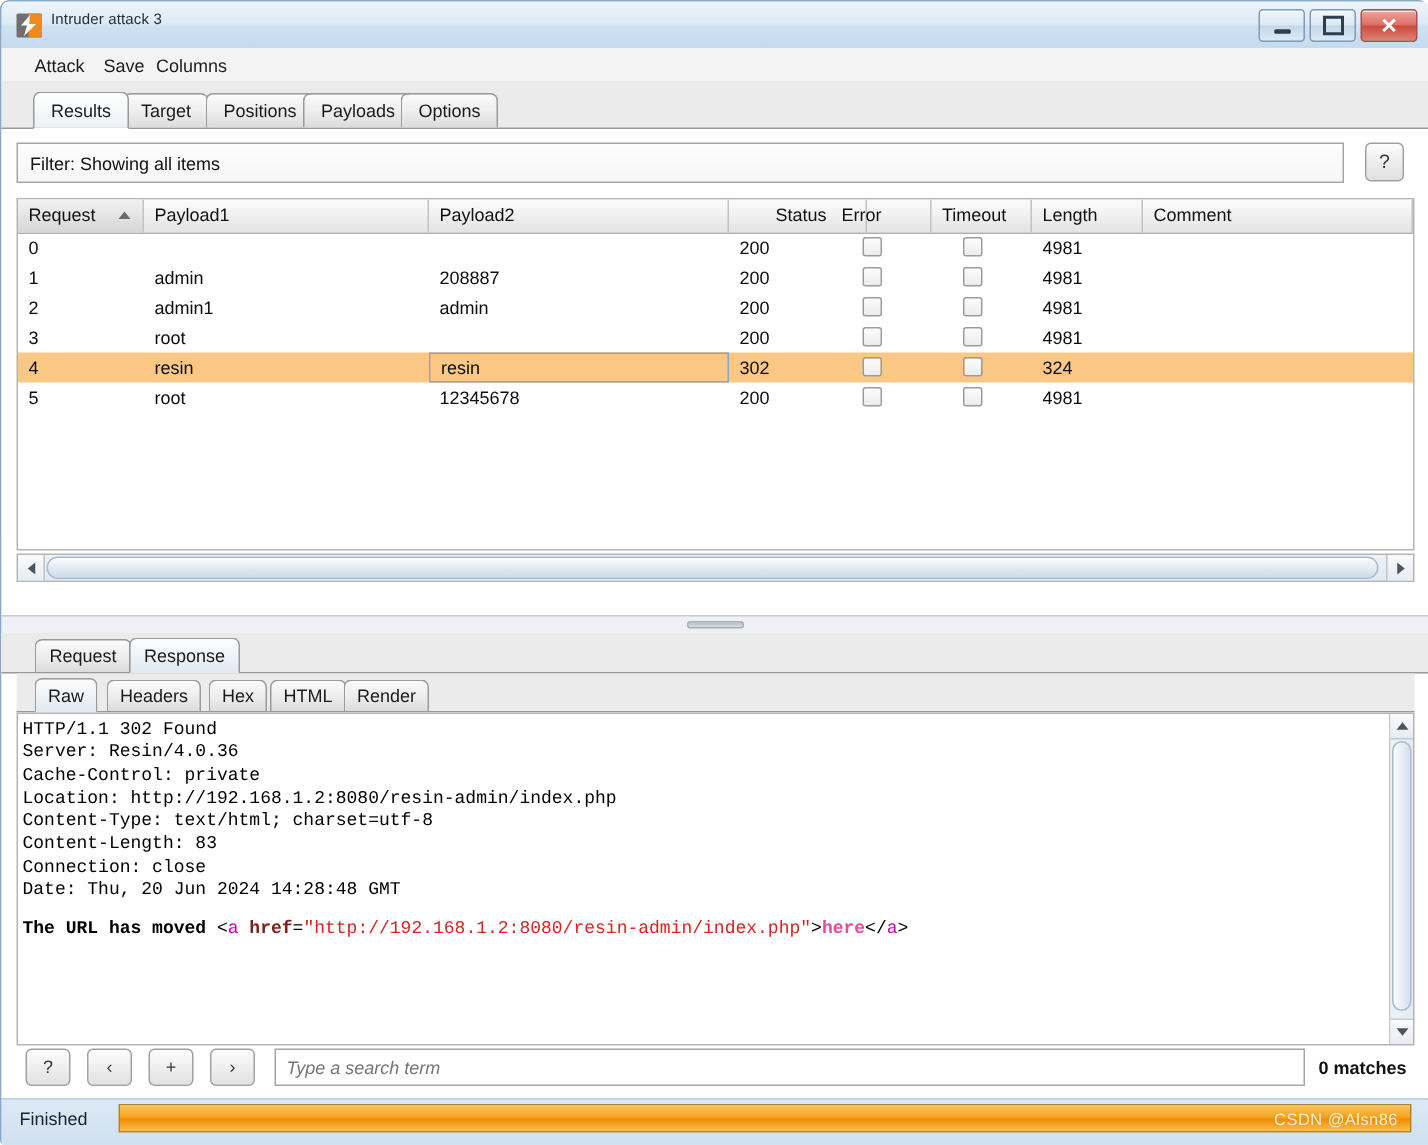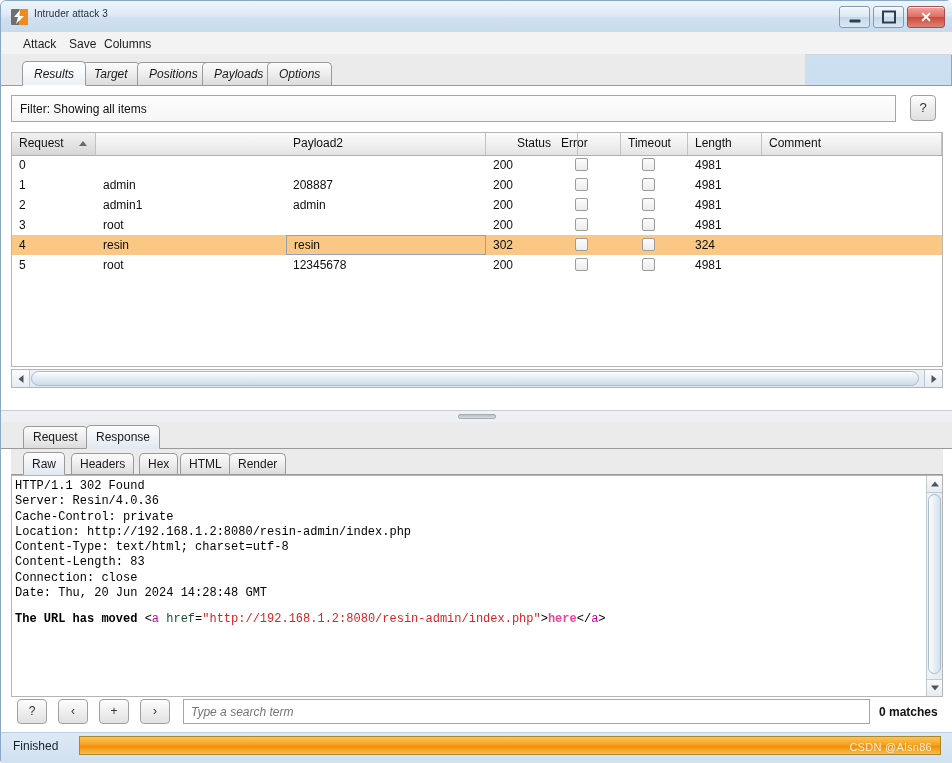--- a/index.html
+++ b/index.html
@@ -95,23 +95,22 @@
   }
   .menu-item {
     position: absolute; top: 4px;
     font-size: 12px; color: #1c1c1c;
     padding: 1px 4px; cursor: default;
   }
 
   
   #main-tabs {
     position: absolute; left: 0; top: 53px;
-    width: 804px; height: 32px;
+    width: 952px; height: 32px;
     background: #ebebeb;
-    font-style: italic;
   }
   #main-tabs .tabline {
     position: absolute; left: 0; bottom: 0;
     width: 952px; height: 1px; background: #9a9a9a;
   }
   .mtab {
     position: absolute; bottom: 1px;
     height: 23px; line-height: 22px;
     padding: 0 11px;
     font-size: 12px; color: #1a1a1a;
@@ -354,21 +353,21 @@
   }
   #resp-body-line {
     position: absolute; left: 3px; top: 136px;
     font-family: "Liberation Mono","DejaVu Sans Mono",monospace;
     font-size: 12px; line-height: 15.3px;
     white-space: pre;
   }
   .htm-txt  { color: #000; font-weight: bold; }
   .htm-pnct { color: #000; }
   .htm-tag  { color: #cc00aa; }
-  .htm-attr { color: #14532d; font-weight: normal; }
+  .htm-attr { color: #7f1d1d; font-weight: bold; }
   .htm-val  { color: #dd2222; }
   .htm-lnk  { color: #ec4899; font-weight: bold; }
 
   
   #vscroll {
     position: absolute; right: 0; top: 0;
     width: 16px; height: 220px;
     background: linear-gradient(90deg,#eef2f6 0%,#e5ebf1 100%);
     border-left: 1px solid #c2cad2;
     box-sizing: border-box;
@@ -512,20 +511,21 @@
       <div id="filter-help">?</div>
     </div>
 
     <div id="table-wrap">
 
       <div id="thead">
         <div class="th sorted" style="left:0px;width:84px">
           <span>Request</span>
           <span class="sort-arrow"></span>
         </div>
+        <div class="th" style="left:84px;width:190px">Payload1</div>
         <div class="th" style="left:274px;width:200px">Payload2</div>
         <div class="th" style="left:498px;width:68px">Status</div>
         <div class="th" style="left:542px;width:67px">Error</div>
         <div class="th" style="left:609px;width:67px">Timeout</div>
         <div class="th" style="left:676px;width:74px">Length</div>
         <div class="th" style="left:750px;width:180px">Comment</div>
       </div>
 
       <div class="tr" style="top:22px">
         <div class="td" style="left:0px;width:84px">0</div>

